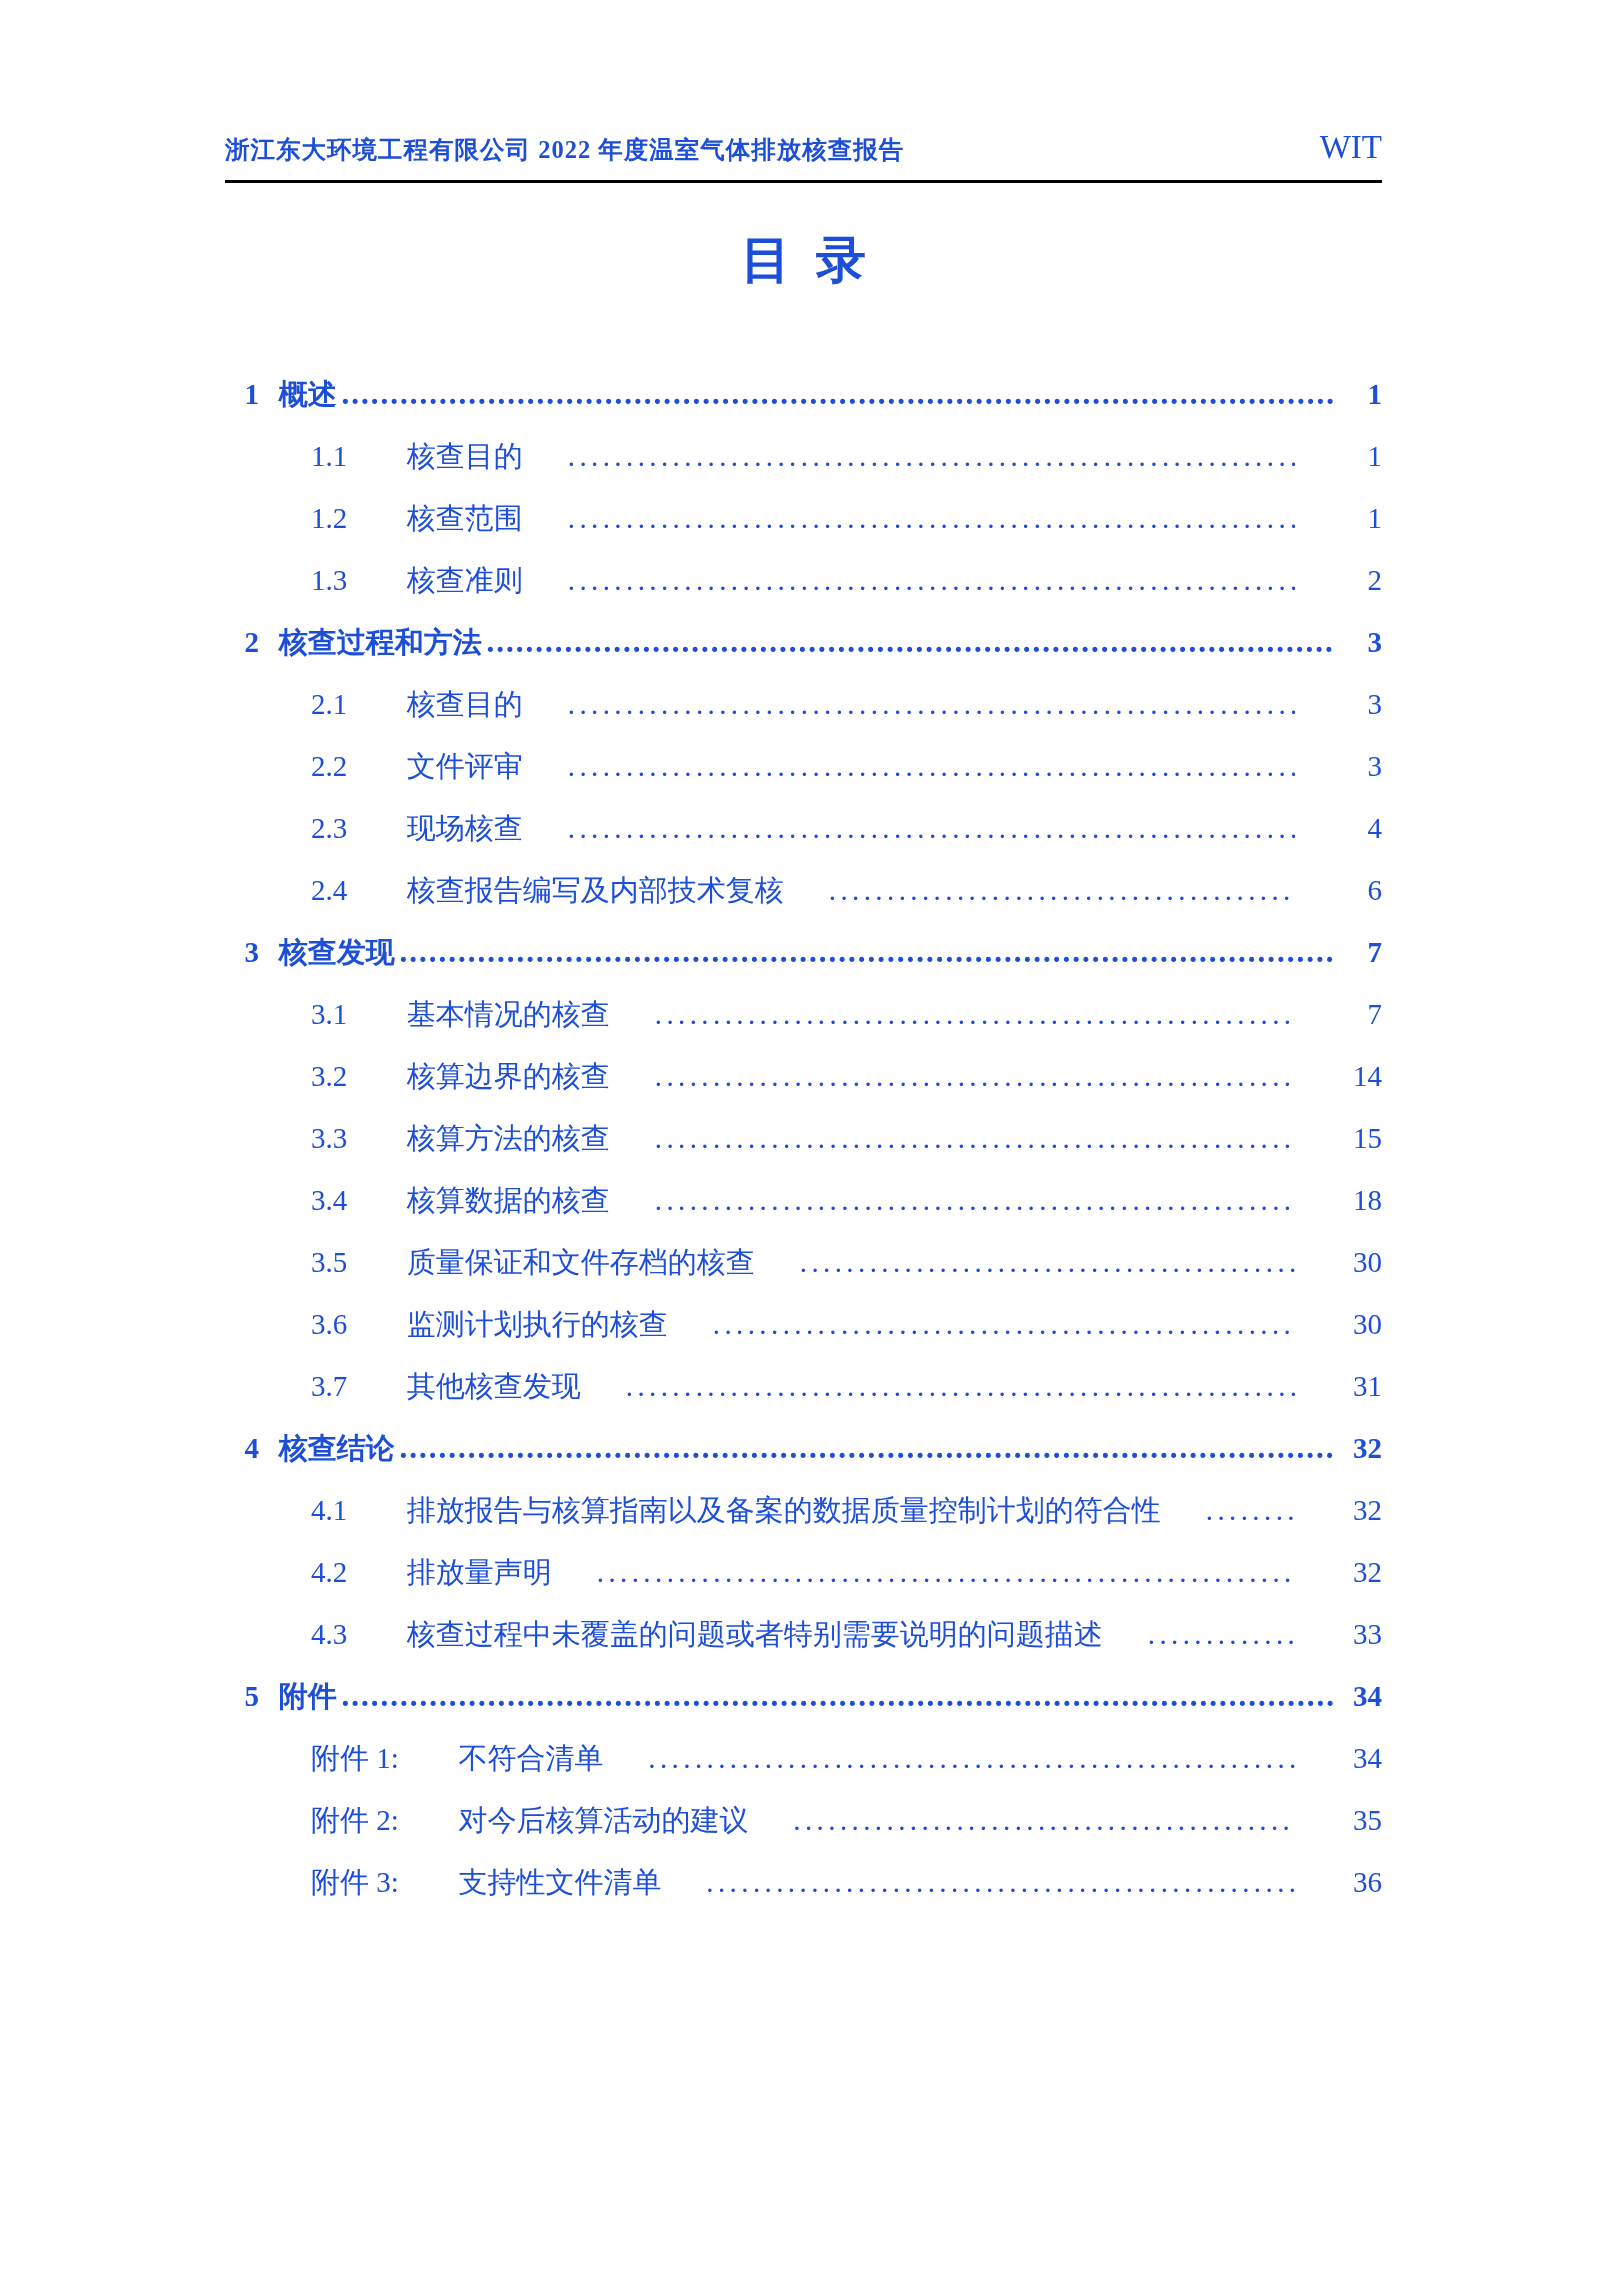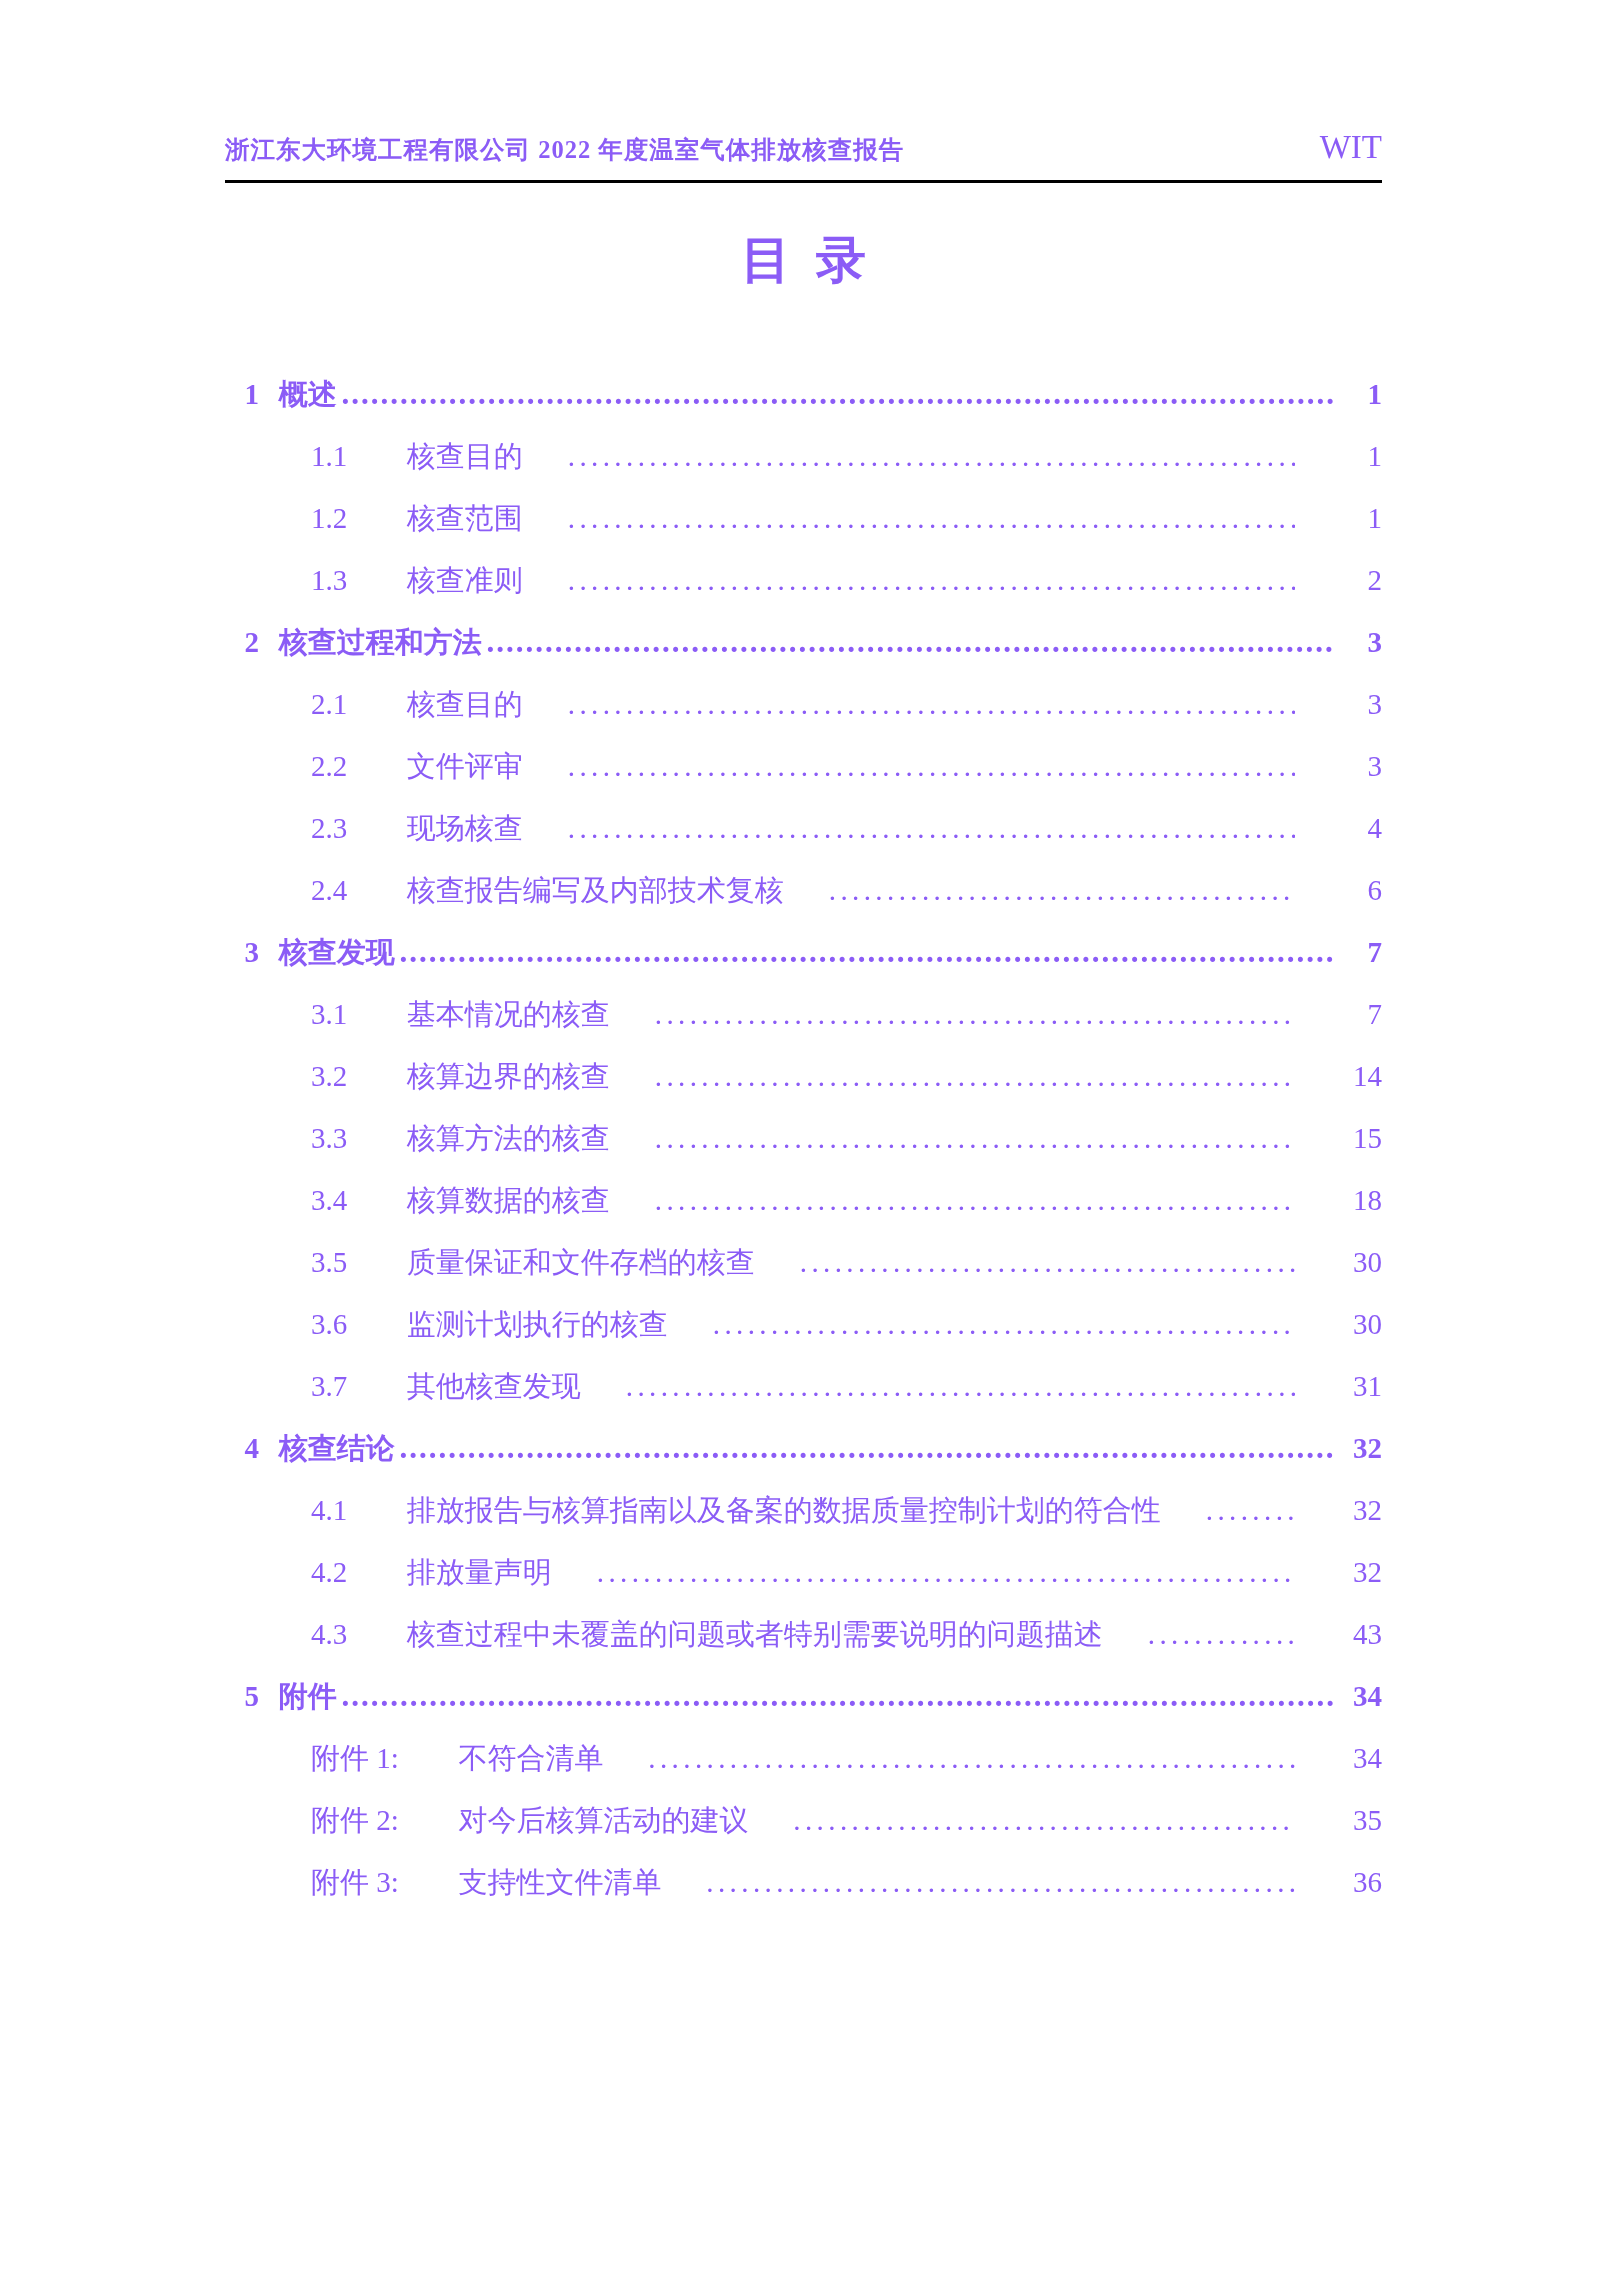--- a/index.html
+++ b/index.html
@@ -1,21 +1,21 @@
 <!DOCTYPE html>
 <html><head>
 <meta charset="utf-8">
 <style>
   html,body { margin:0; padding:0; background:#ffffff; }
   .page {
     position: relative;
     width: 1621px;
     height: 2292px;
     background: #ffffff;
-    color: #8b5cf6;
+    color: #1d4ed8;
     font-family: "Liberation Serif", "DejaVu Serif", serif;
     overflow: hidden;
     box-sizing: border-box;
   }
   .content { margin: 0 239px 0 225px; }
 
   
   .page-header { margin-top: 129px; }
   .header-row {
     display: flex;
@@ -214,21 +214,21 @@
         <div class="toc-row level-2">
     <span class="toc-num">4.2</span>
     <span class="toc-text">排放量声明</span>
     <span class="toc-leader"></span>
     <span class="toc-page">32</span>
   </div>
         <div class="toc-row level-2">
     <span class="toc-num">4.3</span>
     <span class="toc-text">核查过程中未覆盖的问题或者特别需要说明的问题描述</span>
     <span class="toc-leader"></span>
-    <span class="toc-page">43</span>
+    <span class="toc-page">33</span>
   </div>
         <div class="toc-row level-1">
     <span class="toc-num">5</span>
     <span class="toc-text">附件</span>
     <span class="toc-leader"></span>
     <span class="toc-page">34</span>
   </div>
         <div class="toc-row level-2">
     <span class="toc-num">附件 1:</span>
     <span class="toc-text">不符合清单</span>

